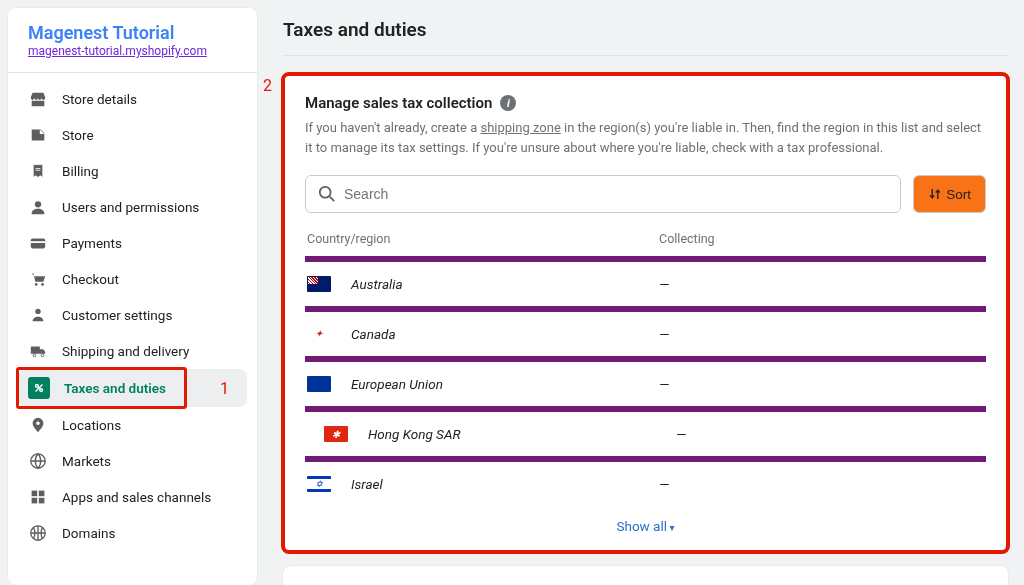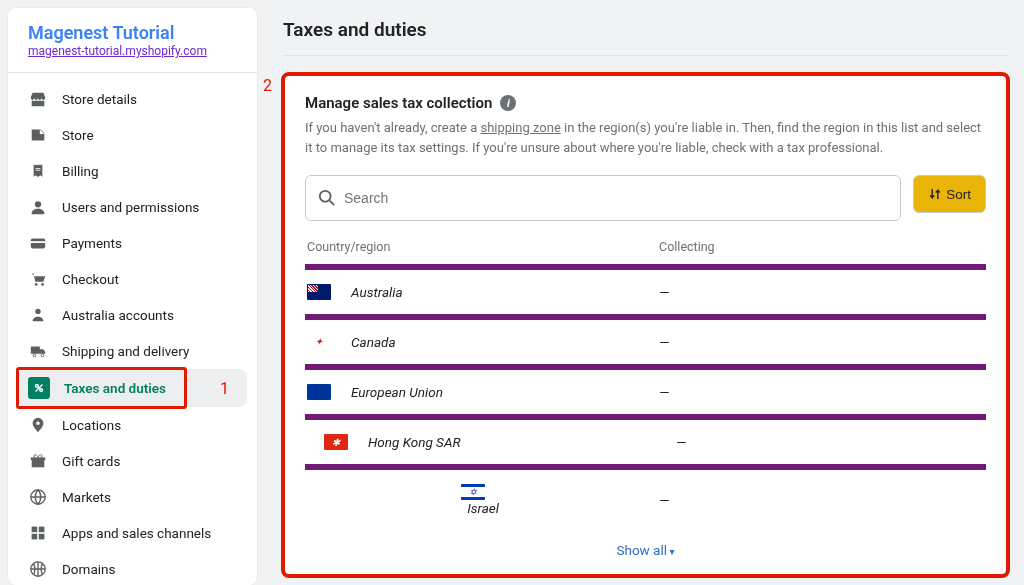--- a/index.html
+++ b/index.html
@@ -48,26 +48,26 @@
 }
 .red-box { position:absolute; inset:-2px; border:4px solid #e11900; border-radius:8px; pointer-events:none;}
 .annot-2 { position:absolute; left:-20px; top:2px; color:#e11900; font-size:16px;}
 .section-title { font-size:15px; font-weight:600; display:flex; align-items:center;}
 .info-icon { width:16px;height:16px;border-radius:50%;background:#6d7175;color:#fff;display:inline-flex;align-items:center;justify-content:center;font-size:11px;font-weight:700;font-style:italic;margin-left:8px;}
 .section-desc { color:#6d7175; font-size:13px; margin-top:6px; line-height:1.5; margin-bottom:18px;}
 .section-desc a { color:#737373; text-decoration:underline;}
 .search-row { display:flex; gap:12px; margin-bottom:12px;}
 .search-input-wrap {
   flex:1; border:1px solid #c9cccf; border-radius:6px;
-  display:flex; align-items:center; padding:0 12px; height:46px;
+  display:flex; align-items:center; padding:0 12px; height:38px;
 }
 .search-input-wrap svg { color:#5c5f62; margin-right:8px; }
 .search-input { border:none; outline:none; flex:1; font-size:14px; color:#202223; background:transparent;}
 .sort-btn {
-  border:1px solid #c9cccf; background:#eab308; border-radius:6px;
+  border:1px solid #c9cccf; background:#f97316; border-radius:6px;
   height:38px; padding: 0 14px; display:flex; align-items:center;
   font-size:13.5px; cursor:pointer; color:#202223;
 }
 .sort-btn svg { margin-right:4px; }
 .table-head { display:flex; color:#6d7175; font-size:12.5px; padding:6px 2px 10px;}
 .col-region { width:52%; }
 .col-collecting { flex:1;}
 .trow {
   display:flex; align-items:center; padding:14px 2px;
   border-top:6px solid #701a75; color:#202223; font-size:13.5px;font-style:italic;
@@ -151,21 +151,21 @@
           </span>
         <span class="nav-label">Checkout</span>
       </li>
       <li class="nav-item">
         <span class="nav-icon">
             <svg width="18" height="18" viewBox="0 0 20 20" fill="currentColor">
               <circle cx="10" cy="6" r="3"></circle>
               <path d="M4 17c0-3 2.5-5 6-5s6 2 6 5H4z"></path>
             </svg>
           </span>
-        <span class="nav-label">Australia accounts</span>
+        <span class="nav-label">Customer settings</span>
       </li>
       <li class="nav-item">
         <span class="nav-icon">
             <svg width="18" height="18" viewBox="0 0 20 20" fill="currentColor">
               <path d="M2 5h10v8H2zM12 8h4l2 3v2h-6z"></path>
               <circle cx="6" cy="15" r="1.5" fill="#fff" stroke="currentColor"></circle>
               <circle cx="15" cy="15" r="1.5" fill="#fff" stroke="currentColor"></circle>
             </svg>
           </span>
         <span class="nav-label">Shipping and delivery</span>
@@ -183,30 +183,20 @@
       <li class="nav-item">
         <span class="nav-icon">
             <svg width="18" height="18" viewBox="0 0 20 20" fill="currentColor">
               <path d="M10 2a6 6 0 016 6c0 4-6 10-6 10S4 12 4 8a6 6 0 016-6zm0 4a2 2 0 100 4 2 2 0 000-4z"></path>
             </svg>
           </span>
         <span class="nav-label">Locations</span>
       </li>
       <li class="nav-item">
         <span class="nav-icon">
-            <svg width="18" height="18" viewBox="0 0 20 20" fill="currentColor">
-              <rect x="3" y="8" width="14" height="9"></rect>
-              <rect x="2" y="6" width="16" height="3"></rect>
-              <path d="M10 6v11M7 6c-2 0-2-3 0-3 1 0 2 1 3 3M13 6c2 0 2-3 0-3-1 0-2 1-3 3" fill="none" stroke="currentColor"></path>
-            </svg>
-          </span>
-        <span class="nav-label">Gift cards</span>
-      </li>
-      <li class="nav-item">
-        <span class="nav-icon">
             <svg width="18" height="18" viewBox="0 0 20 20" fill="none" stroke="currentColor" stroke-width="1.5">
               <circle cx="10" cy="10" r="8"></circle>
               <path d="M2 10h16M10 2c2 2 3 5 3 8s-1 6-3 8c-2-2-3-5-3-8s1-6 3-8z"></path>
             </svg>
           </span>
         <span class="nav-label">Markets</span>
       </li>
       <li class="nav-item">
         <span class="nav-icon">
             <svg width="16" height="16" viewBox="0 0 20 20" fill="currentColor">
@@ -296,21 +286,21 @@
         <div class="col-collecting">—</div>
       </div>
       <div class="trow">
         <div class="col-region" style="display:flex;align-items:center;margin-left:17px;">
           <span class="flag flag-hk"></span>
           <span>Hong Kong SAR</span>
         </div>
         <div class="col-collecting">—</div>
       </div>
       <div class="trow">
-        <div class="col-region" style="display:flex;align-items:center;flex-direction:column;">
+        <div class="col-region" style="display:flex;align-items:center;">
           <span class="flag flag-il"></span>
           <span>Israel</span>
         </div>
         <div class="col-collecting">—</div>
       </div>
 
       <div class="show-all">
         <a href="#">Show all</a>
       </div>
     </div>

